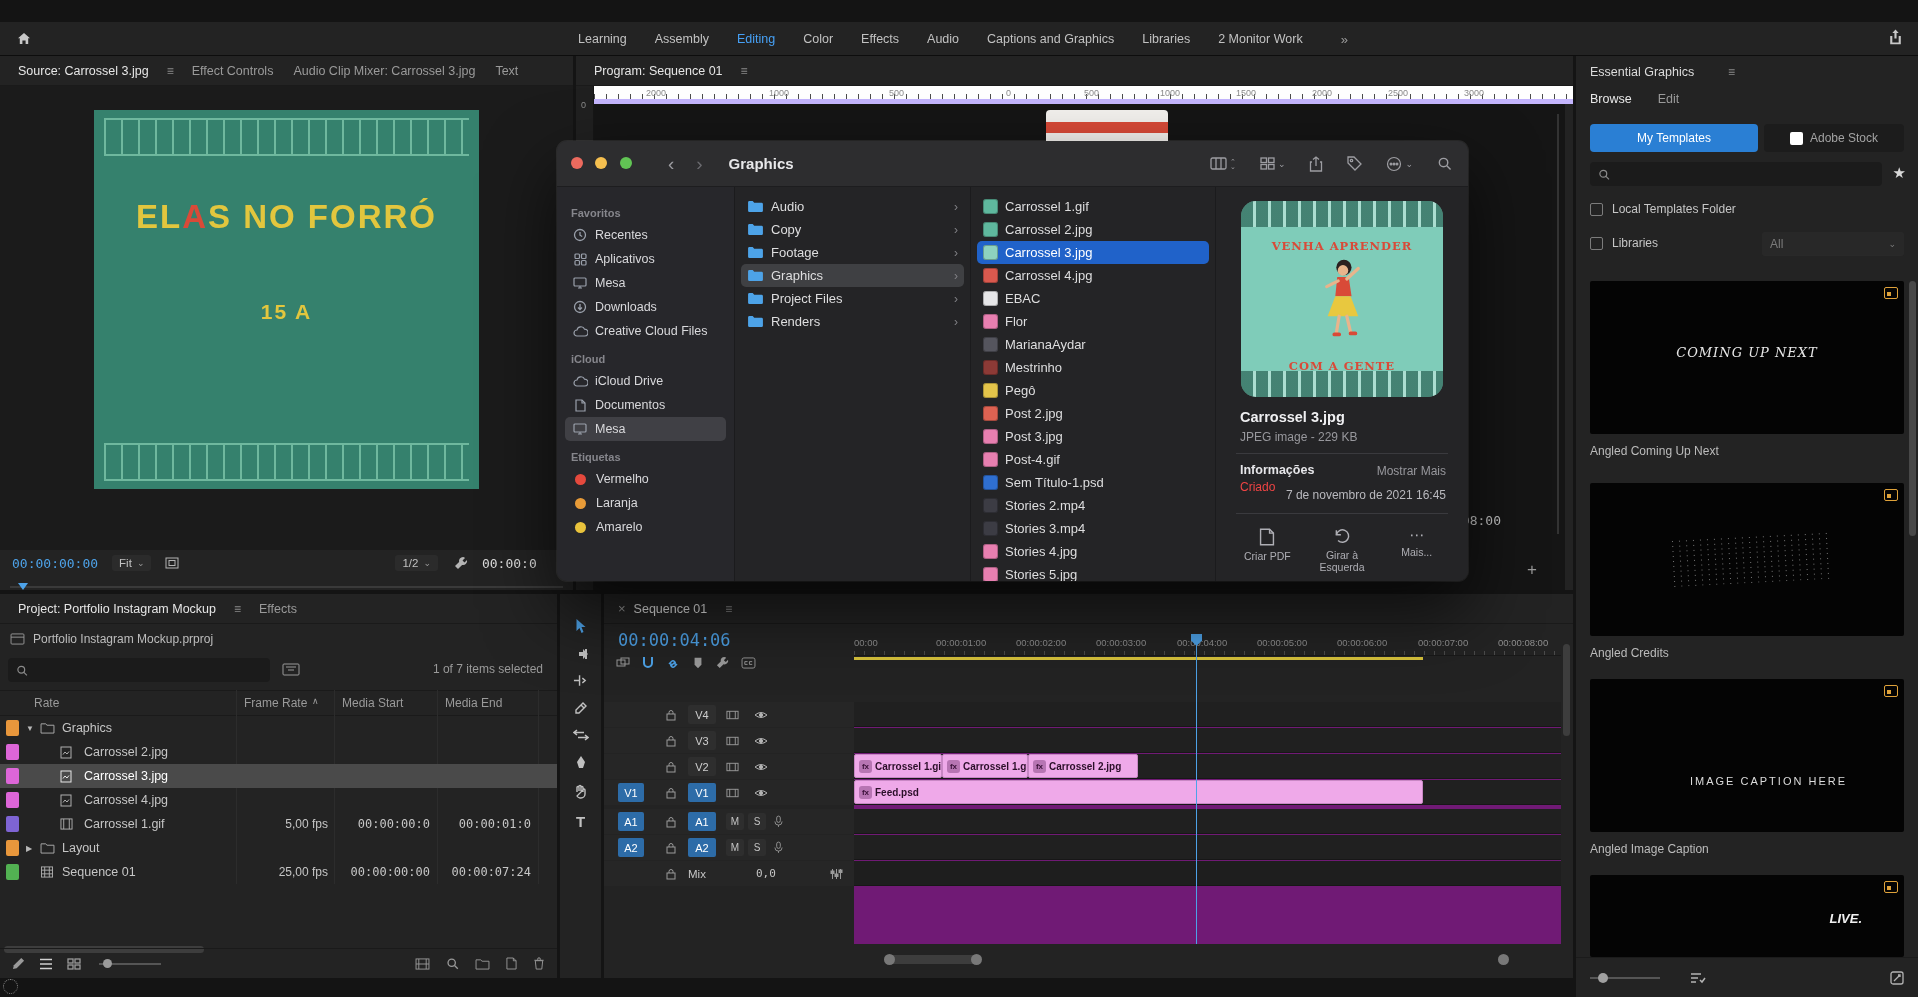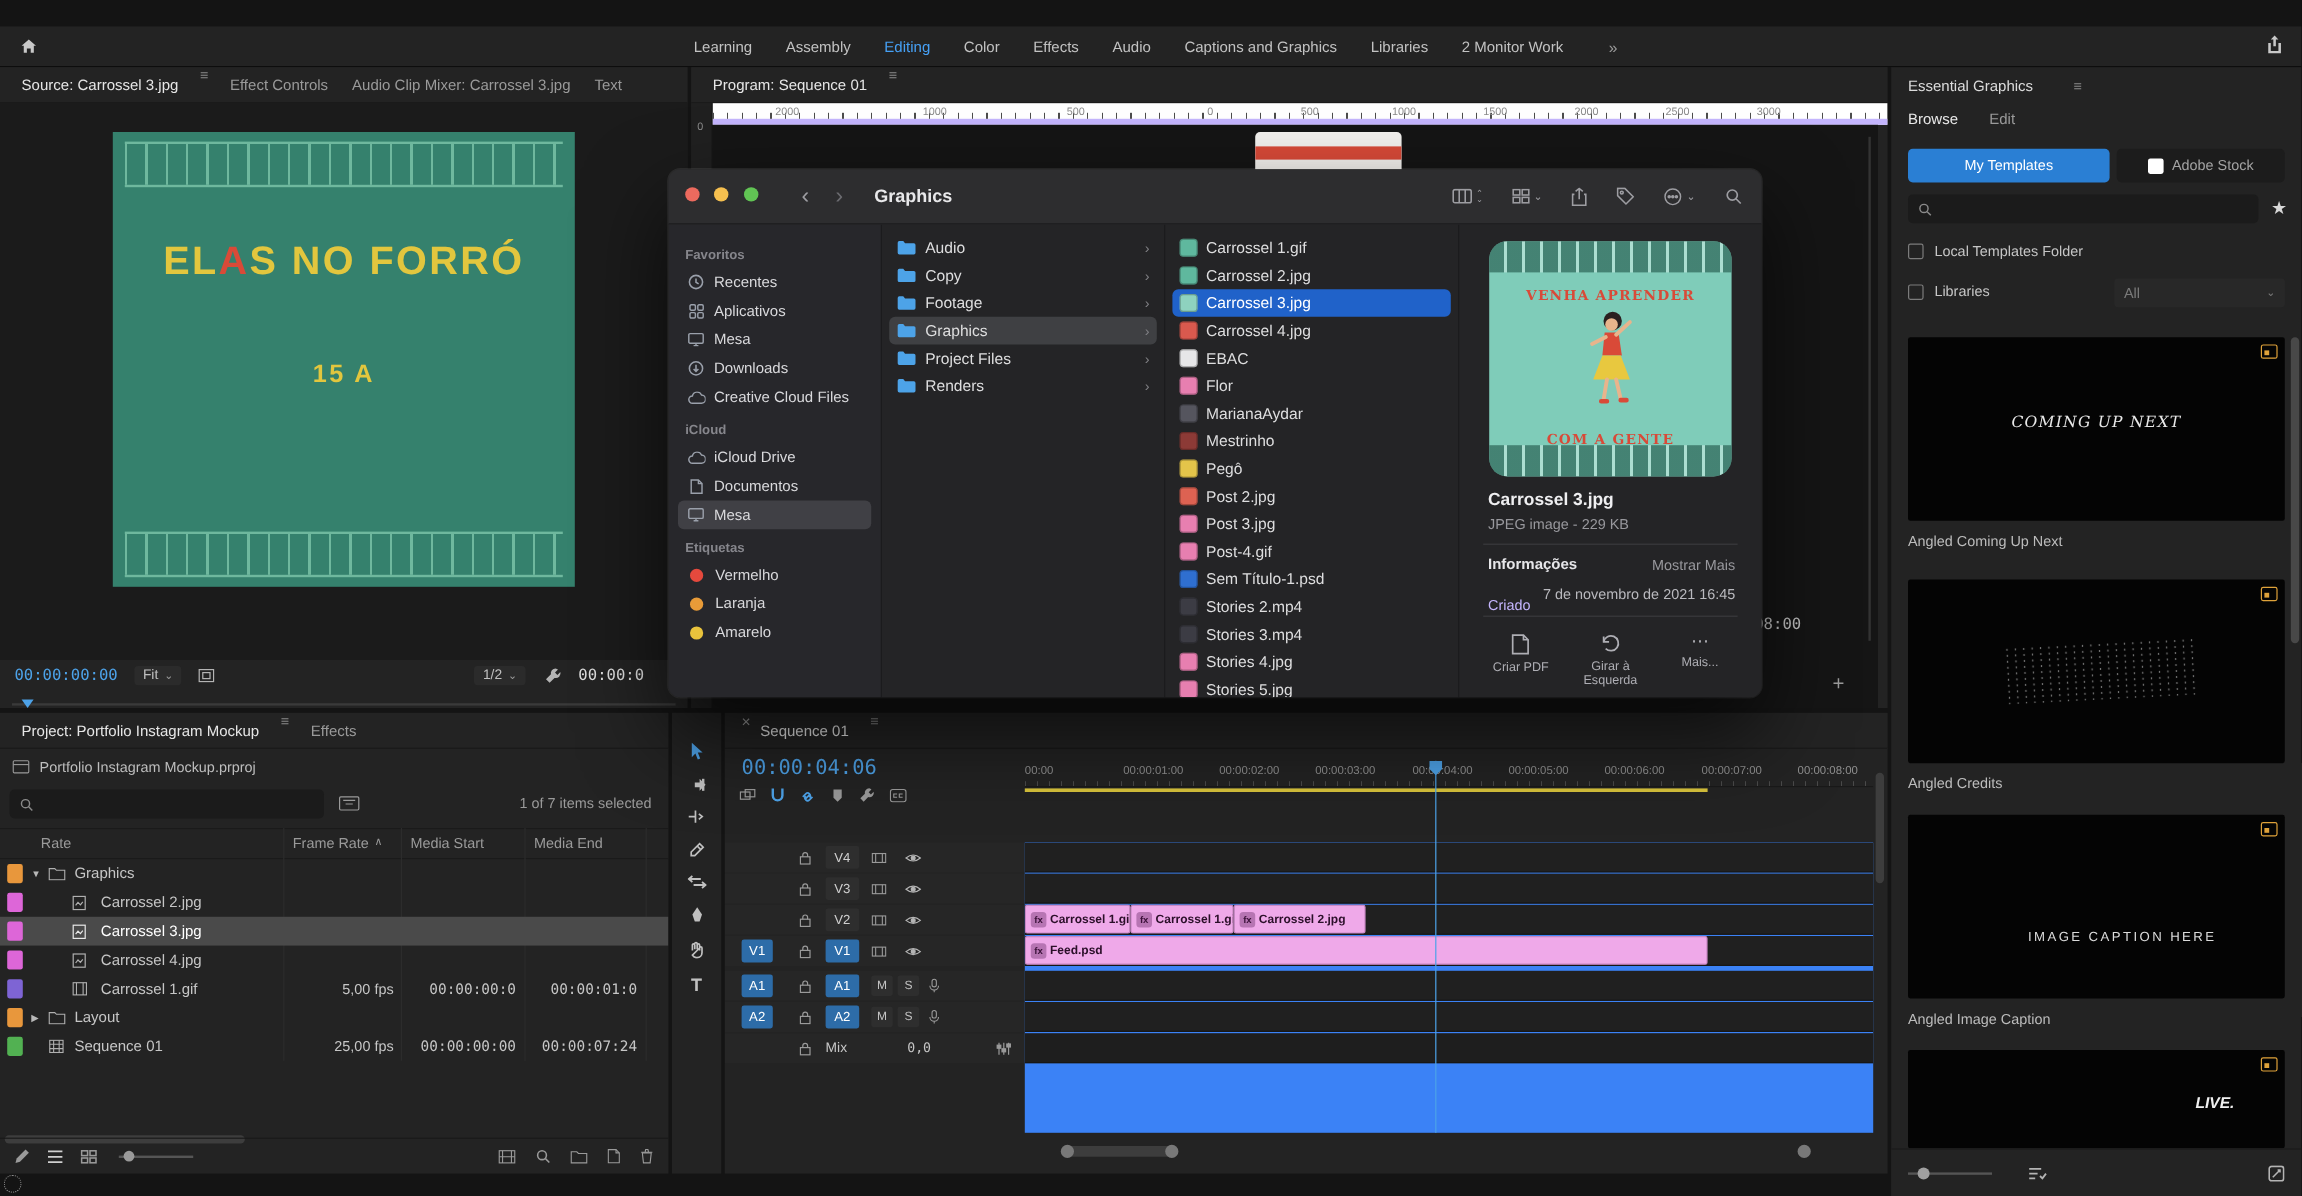--- a/index.html
+++ b/index.html
@@ -11,21 +11,21 @@
 .titlebar span{font-size:11px;color:#8e8e8e;white-space:nowrap}
 .wsbar{position:absolute;left:0;top:22px;width:1918px;height:34px;background:#232323;border-bottom:1px solid #0d0d0d}
 .home-btn{position:absolute;left:12px;top:7px;width:24px;height:20px;display:flex;align-items:center;justify-content:center}
 .ws-tabs{position:absolute;left:50%;top:0;transform:translateX(-50%);height:34px;display:flex;align-items:center;gap:4px;white-space:nowrap}
 .ws-tab{font-size:12.5px;color:#c2c2c2;padding:0 12px;line-height:34px;cursor:default}
 .ws-tab.active{color:#46a0f5}
 .ws-overflow{color:#9a9a9a;font-size:13px;padding:0 4px;margin-left:18px}
 .export-btn{position:absolute;right:14px;top:7px}
 
 .panel{position:absolute;background:#232323;overflow:hidden}
-.tabbar{display:flex;height:30px;background:#232323;border-bottom:1px solid #1a1a1a;padding-left:8px}
+.tabbar{display:flex;align-items:center;height:30px;background:#232323;border-bottom:1px solid #1a1a1a;padding-left:8px}
 .tab{font-size:12.5px;color:#9a9a9a;padding:0 10px;line-height:30px;white-space:nowrap}
 .tab.active{color:#e6e6e6}
 .mglyph{color:#8a8a8a;font-size:12px;padding:0 8px}
 .tc{font-family:"DejaVu Sans Mono",monospace}
 .blue{color:#4da2e8}
 
 .viewer{position:absolute;left:0;top:30px;width:573px;height:464px;background:#1b1b1b}
 .artwork{position:absolute;left:94px;top:24px;width:385px;height:379px}
 .fstrip{position:absolute;left:10px;right:10px;height:38px;border-top:2px solid #6fb89e;border-bottom:2px solid #6fb89e;background:repeating-linear-gradient(90deg,#6fb89e 0 2px,transparent 2px 17px)}
 .art-title{position:absolute;left:0;right:0;top:88px;text-align:center;font-size:33px;font-weight:bold;letter-spacing:2px}
@@ -109,21 +109,21 @@
 .workbar{position:absolute;left:250px;top:63px;width:569px;height:3px;background:#d8c33c}
 .tl-heads{position:absolute;left:0;top:108px;width:250px}
 .tr-head{position:relative;height:25px;margin-bottom:1px;background:#262626;display:flex;align-items:center}
 .patch{position:absolute;left:14px;width:26px;height:19px;border-radius:2px;font-size:11px;display:flex;align-items:center;justify-content:center;color:#cfcfcf}
 .patch.on{background:#2d6ca8;color:#fff}
 .lk{position:absolute;left:62px;display:flex}
 .tlabel{position:absolute;left:84px;width:28px;height:19px;border-radius:2px;background:#2e2e2e;font-size:11px;display:flex;align-items:center;justify-content:center;color:#cfcfcf}
 .tlabel.on{background:#2d6ca8;color:#fff}
 .thicon{position:absolute;display:flex}
 .msbtn{position:absolute;width:18px;height:17px;border-radius:2px;background:#2e2e2e;color:#c4c4c4;font-size:10px;display:flex;align-items:center;justify-content:center}
-.tl-content{position:absolute;left:250px;top:108px;right:12px;bottom:34px;background:#3b82f6;overflow:hidden}
+.tl-content{position:absolute;left:250px;top:108px;right:12px;bottom:34px;background:#701a75;overflow:hidden}
 .tr-lane{position:absolute;left:0;right:0;height:25px;background:#202020;border-bottom:1px solid #171717}
 .clip{position:absolute;height:24px;border-radius:2px;border:1px solid #c887c4;display:flex;align-items:center;gap:3px;padding:0 4px;overflow:hidden}
 .clip .fx{flex:0 0 auto;width:13px;height:13px;border-radius:3px;background:rgba(80,20,80,.35);color:#3a1038;font-size:8px;display:flex;align-items:center;justify-content:center;font-weight:bold}
 .clip .cl{font-size:10px;font-weight:bold;color:#2b0f29;white-space:nowrap}
 .playhead{position:absolute;top:40px;bottom:34px;width:1px;background:#4da2e8;z-index:5}
 .ph-cap{position:absolute;top:40px;width:11px;height:12px;background:#4da2e8;clip-path:polygon(0 0,100% 0,100% 55%,50% 100%,0 55%);z-index:6}
 .tl-hscroll{position:absolute;left:282px;bottom:14px;width:94px;height:9px;background:#3d3d3d;border-radius:5px}
 .tl-hscroll i{position:absolute;top:-1px;width:11px;height:11px;border-radius:50%;background:#787878}
 .tl-vscroll{position:absolute;right:3px;top:50px;width:7px;height:92px;background:#3d3d3d;border-radius:4px}
 .tl-zoomknob{position:absolute;right:64px;bottom:13px;width:11px;height:11px;border-radius:50%;background:#787878}
@@ -1080,21 +1080,21 @@
             <path d="M22 81h5M39 80h5" stroke="#d94a38" stroke-width="4" stroke-linecap="round"></path>
           </svg>
           <div class="pv-line" style="top: 158px; color: rgb(217, 74, 56);">COM A GENTE</div>
           <div class="pv-strip" style="bottom:0"></div>
         </div>
         <div class="pv-name">Carrossel 3.jpg</div>
         <div class="pv-kind">JPEG image - 229 KB</div>
         <div class="pv-div" style="top:266px"></div>
         <span style="position:absolute;left:24px;top:276px;font-weight:bold;color:#e6e6e9;font-size:12.5px">Informações</span>
         <span style="position:absolute;right:22px;top:277px;color:#98989d">Mostrar Mais</span>
-        <span style="position:absolute;left:24px;top:310px;color:#c4b5fd">Criado</span>
+        <span style="position:absolute;left:24px;top:293px;color:#ef4444">Criado</span>
         <span style="position:absolute;right:22px;top:301px;color:#b9b9be">7 de novembro de 2021 16:45</span>
         <div class="pv-div" style="top:326px"></div>
         <div class="pv-actions">
           <span class="pv-act">
             <svg width="16" height="18" viewBox="0 0 12 14" fill="none" stroke="#aeaeb4" stroke-width="1.1">
                 <path d="M1 1h7l3 3v9H1Z"></path>
                 <path d="M8 1v3h3"></path>
               </svg>
             <span>Criar PDF</span>
           </span>

